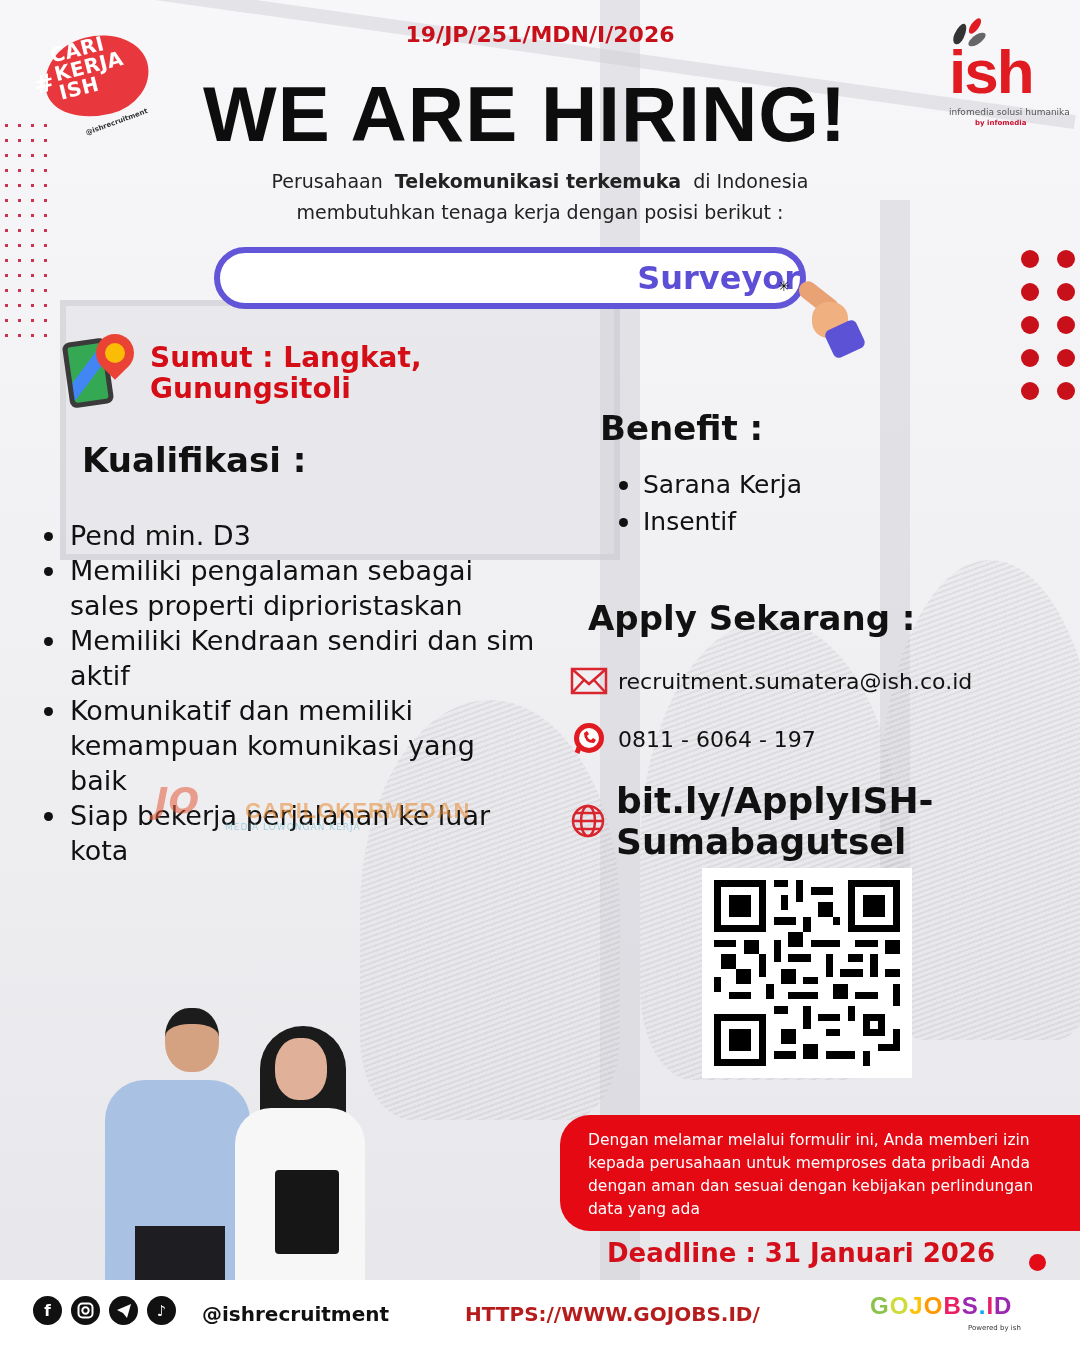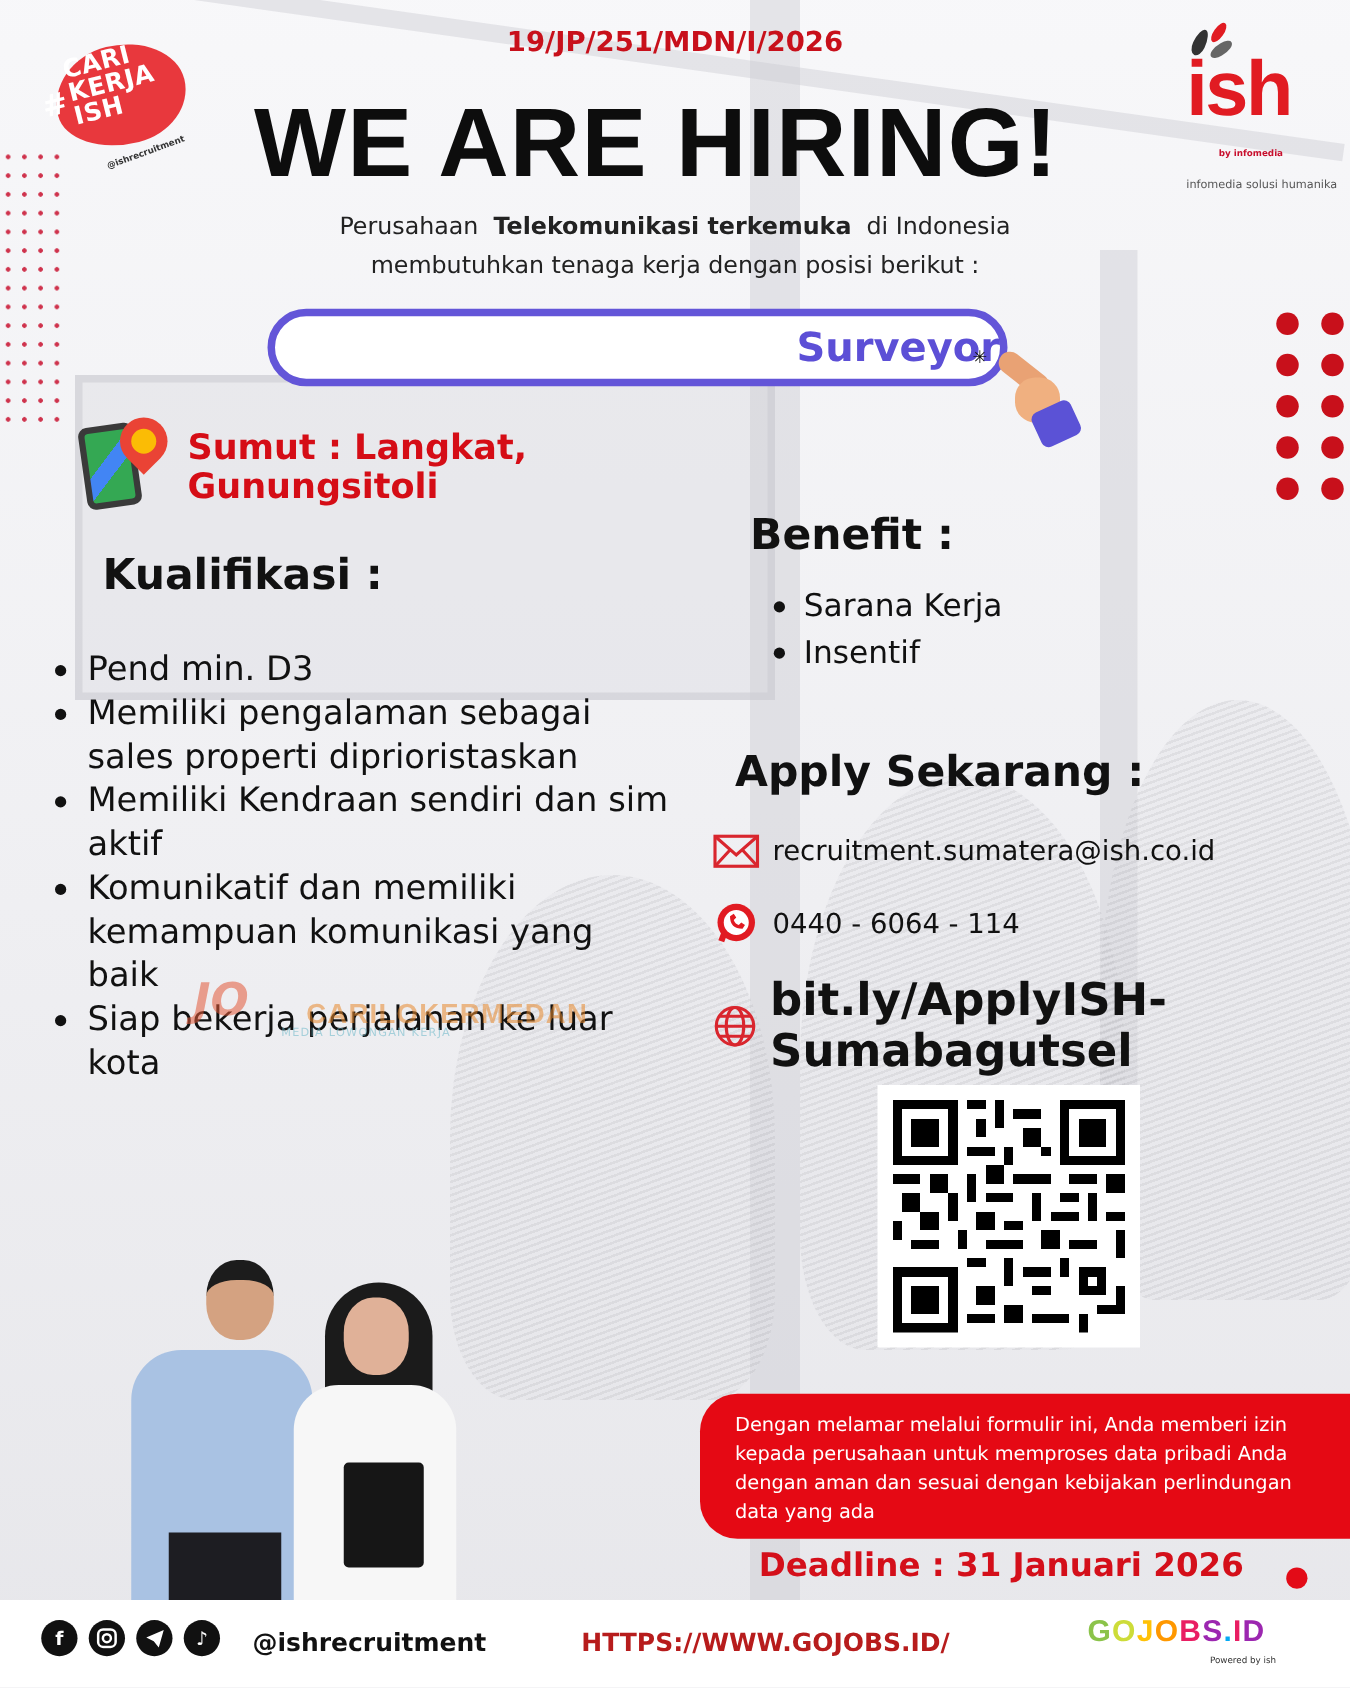--- a/index.html
+++ b/index.html
@@ -31,21 +31,21 @@
   .badge-cari .blob { position: absolute; left: 12px; top: 6px; width: 105px; height: 80px; background: #e8383d; border-radius: 48% 52% 45% 55% / 55% 50% 50% 45%; transform: rotate(-14deg); }
   .badge-cari .txt { position: absolute; left: 22px; top: 8px; font: 900 20px/19px "DejaVu Sans", sans-serif; color: #fff; transform: rotate(-14deg); letter-spacing: 0.5px; }
   .badge-cari .hash { position: absolute; left: 2px; top: 40px; font: 900 24px "DejaVu Sans", sans-serif; color: #fff; transform: rotate(-14deg); }
   .badge-cari .handle { position: absolute; left: 52px; top: 88px; font: 700 7px "DejaVu Sans", sans-serif; color: #333; transform: rotate(-20deg); white-space: nowrap; }
 
   .ish-logo { position: absolute; left: 945px; top: 15px; width: 118px; height: 110px; }
   .ish-logo .leaf1 { position: absolute; left: 10px; top: 8px; width: 10px; height: 22px; background: #333; border-radius: 50% 50% 50% 50% / 60% 60% 40% 40%; transform: rotate(25deg); }
   .ish-logo .leaf2 { position: absolute; left: 22px; top: 20px; width: 20px; height: 9px; background: #666; border-radius: 60% 40%; transform: rotate(-30deg); }
   .ish-logo .leaf3 { position: absolute; left: 26px; top: 2px; width: 8px; height: 18px; background: #e11b22; border-radius: 50%; transform: rotate(35deg); }
   .ish-logo .word { position: absolute; left: 4px; top: 26px; font: 900 62px/62px "Liberation Sans", sans-serif; color: #e11b22; letter-spacing: -2px; }
-  .ish-logo .tag { position: absolute; left: 4px; top: 92px; font: 400 9px "DejaVu Sans", sans-serif; color: #555; white-space: nowrap; margin-top: 36px; }
+  .ish-logo .tag { position: absolute; left: 4px; top: 92px; font: 400 9px "DejaVu Sans", sans-serif; color: #555; white-space: nowrap; }
   .ish-logo .by { position: absolute; left: 30px; top: 104px; font: 700 7px "DejaVu Sans", sans-serif; color: #c8102e; white-space: nowrap; }
 
   .ref { position: absolute; left: 0; width: 1080px; top: 22px; text-align: center; font: 700 22px "DejaVu Sans", sans-serif; color: #c8101b; }
   .title { position: absolute; left: 0; width: 1050px; top: 66px; text-align: center; font: 900 78px/96px "Liberation Sans", sans-serif; color: #0d0d0d; letter-spacing: 1px; }
   .intro { position: absolute; left: 0; width: 1080px; top: 166px; text-align: center; font: 400 19px/31px "DejaVu Sans", sans-serif; color: #222; }
   .intro b { font-weight: 700; }
 
   .position-pill { position: absolute; left: 214px; top: 247px; width: 592px; height: 62px; border: 6px solid #6355d8; border-radius: 32px; background: #fff; display: flex; align-items: center; justify-content: flex-end; }
   .position-pill span { font: 700 32px "DejaVu Sans", sans-serif; color: #5c4fd6; }
   .hand { position: absolute; left: 778px; top: 278px; width: 92px; height: 92px; }
@@ -228,21 +228,21 @@
 
   <div class="contact" style="top:722px;">
     <div class="ico">
       <svg width="36" height="36" viewBox="0 0 36 36">
           <circle cx="18" cy="17" r="15" fill="#e11b22"></circle>
           <path d="M6 32 L9 24" stroke="#e11b22" stroke-width="5"></path>
           <circle cx="18" cy="17" r="10" fill="#fff"></circle>
           <path d="M13 12 q0 10 10 10 l2 -3 -3 -2 -2 2 q-3 -1 -4 -4 l2 -2 -2 -3 z" fill="#e11b22"></path>
         </svg>
     </div>
-    <span class="val">0440 - 6064 - 114</span>
+    <span class="val">0811 - 6064 - 197</span>
   </div>
 
   <div class="contact" style="top:780px;">
     <div class="ico">
       <svg width="36" height="36" viewBox="0 0 36 36" fill="none" stroke="#d9262e" stroke-width="2.5">
           <circle cx="18" cy="18" r="15"></circle>
           <ellipse cx="18" cy="18" rx="7" ry="15"></ellipse>
           <path d="M3 18 H33 M6 10 H30 M6 26 H30"></path>
         </svg>
     </div>

